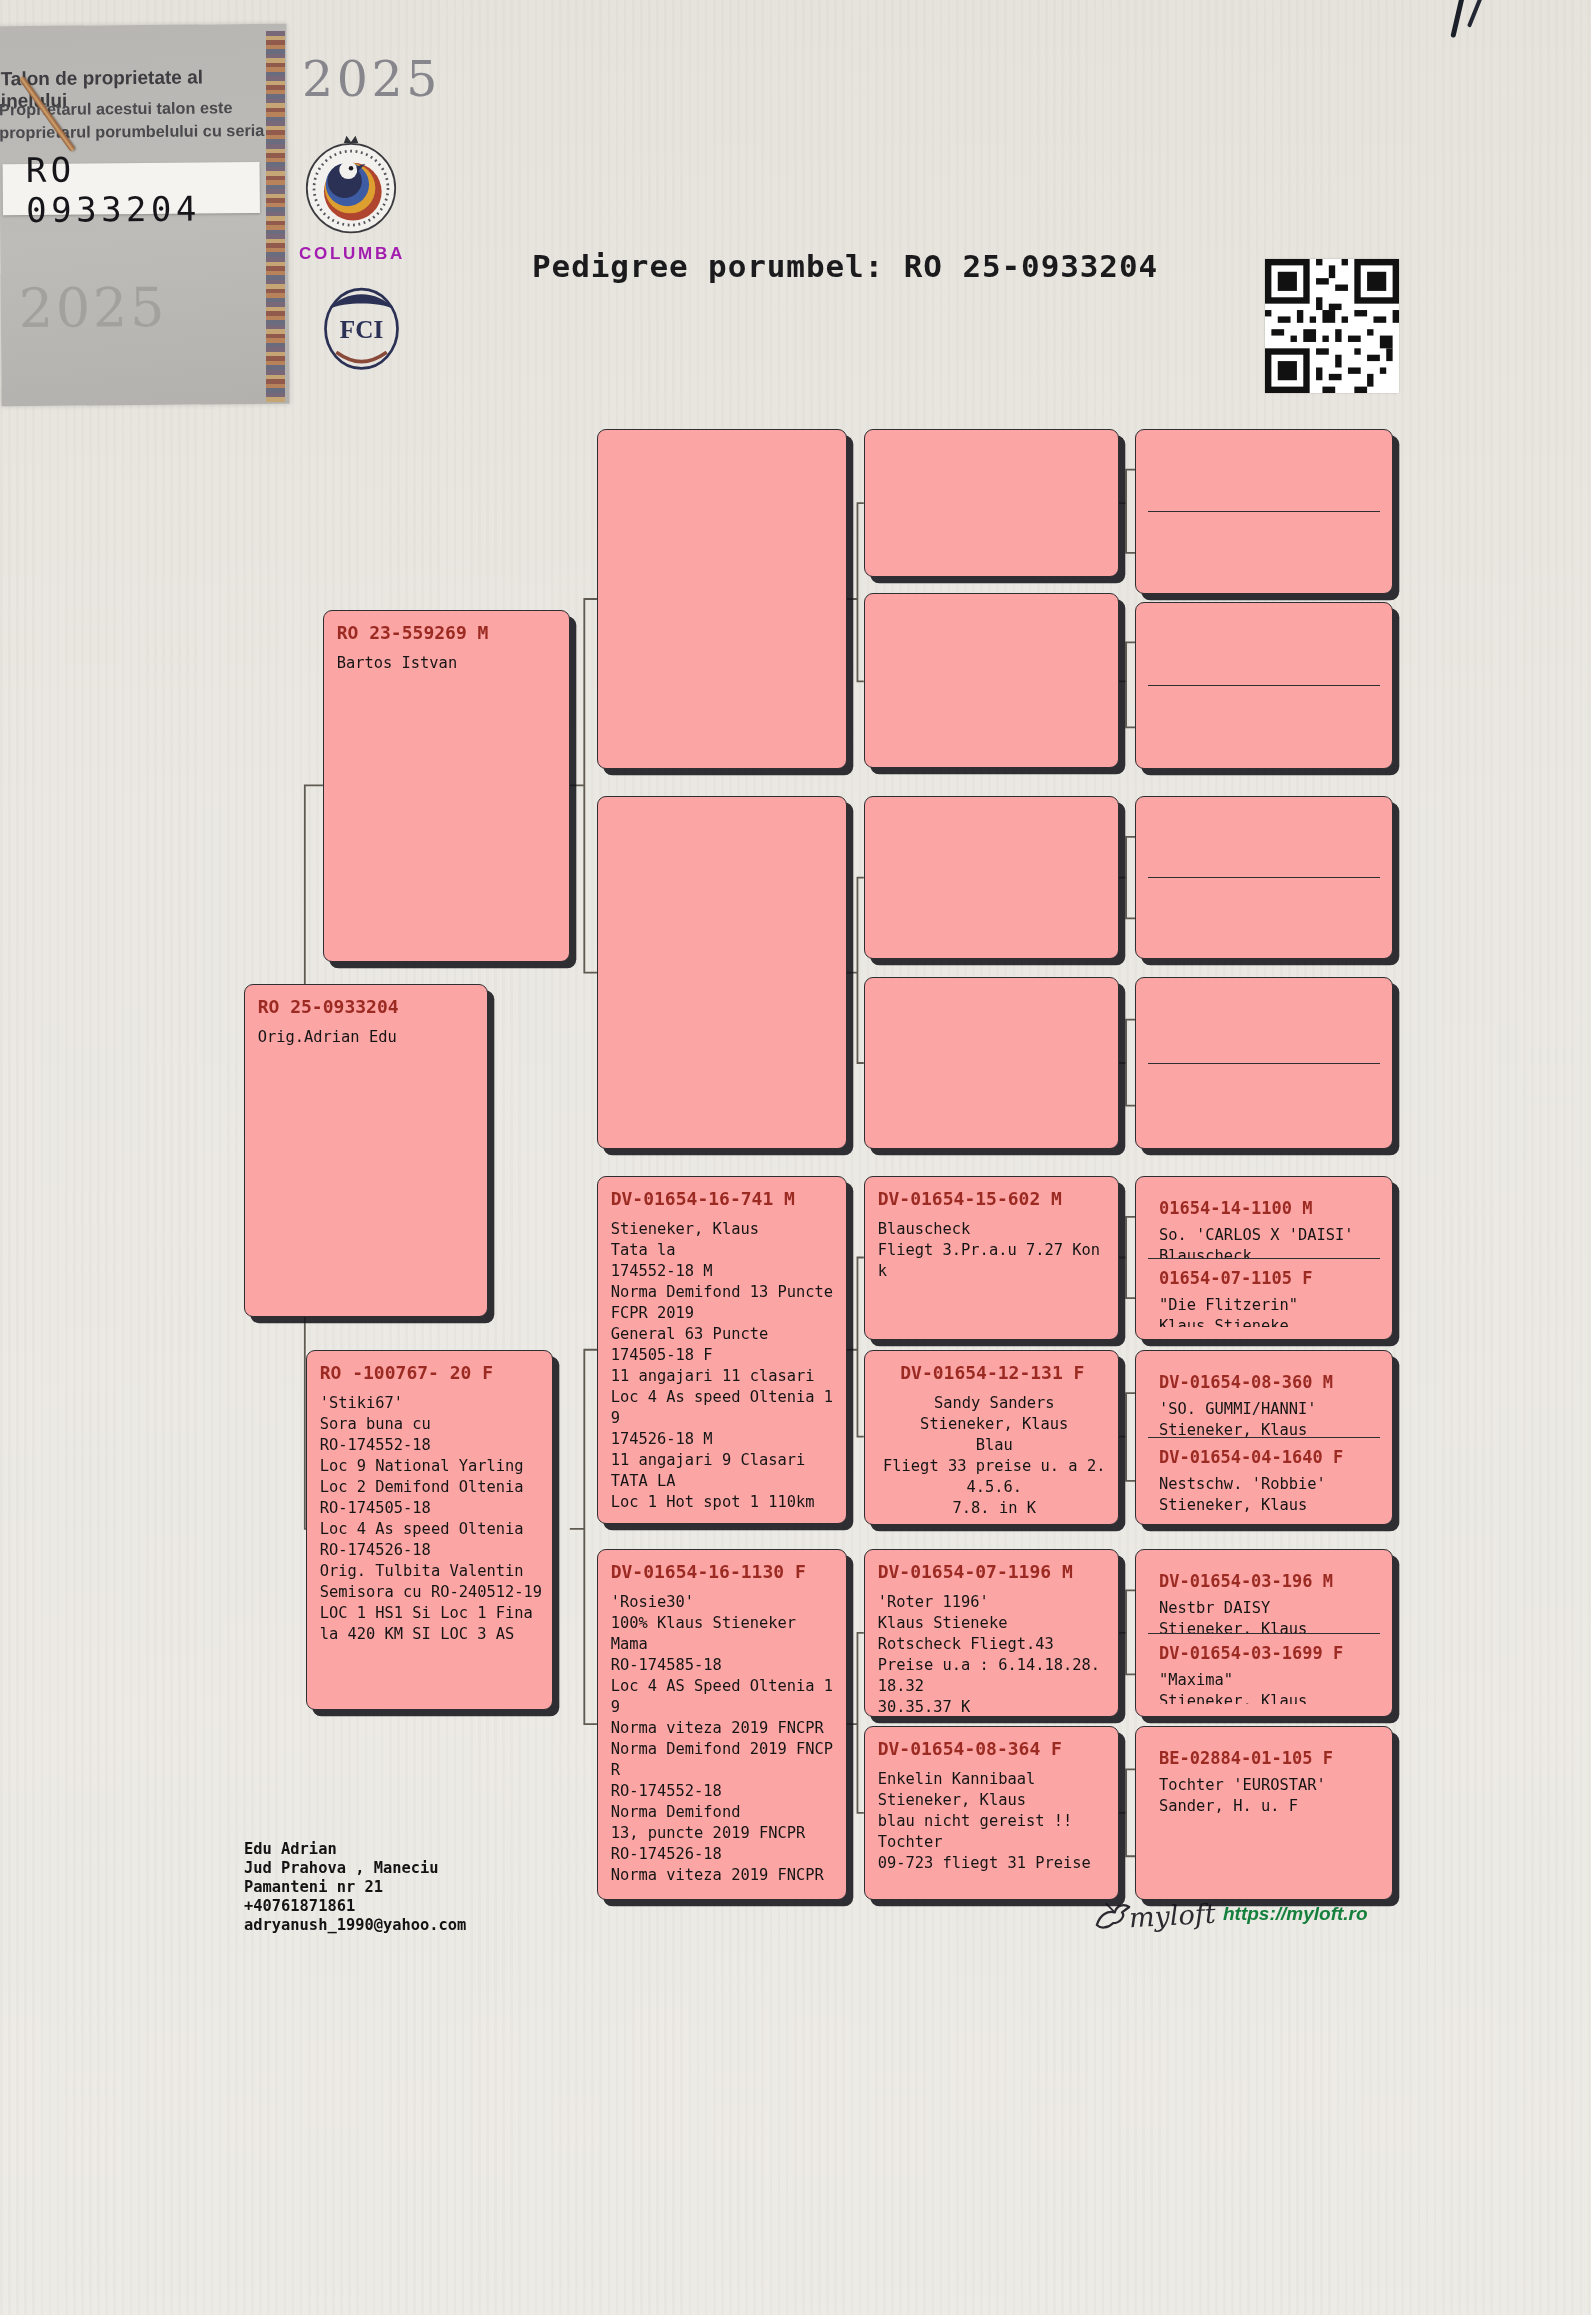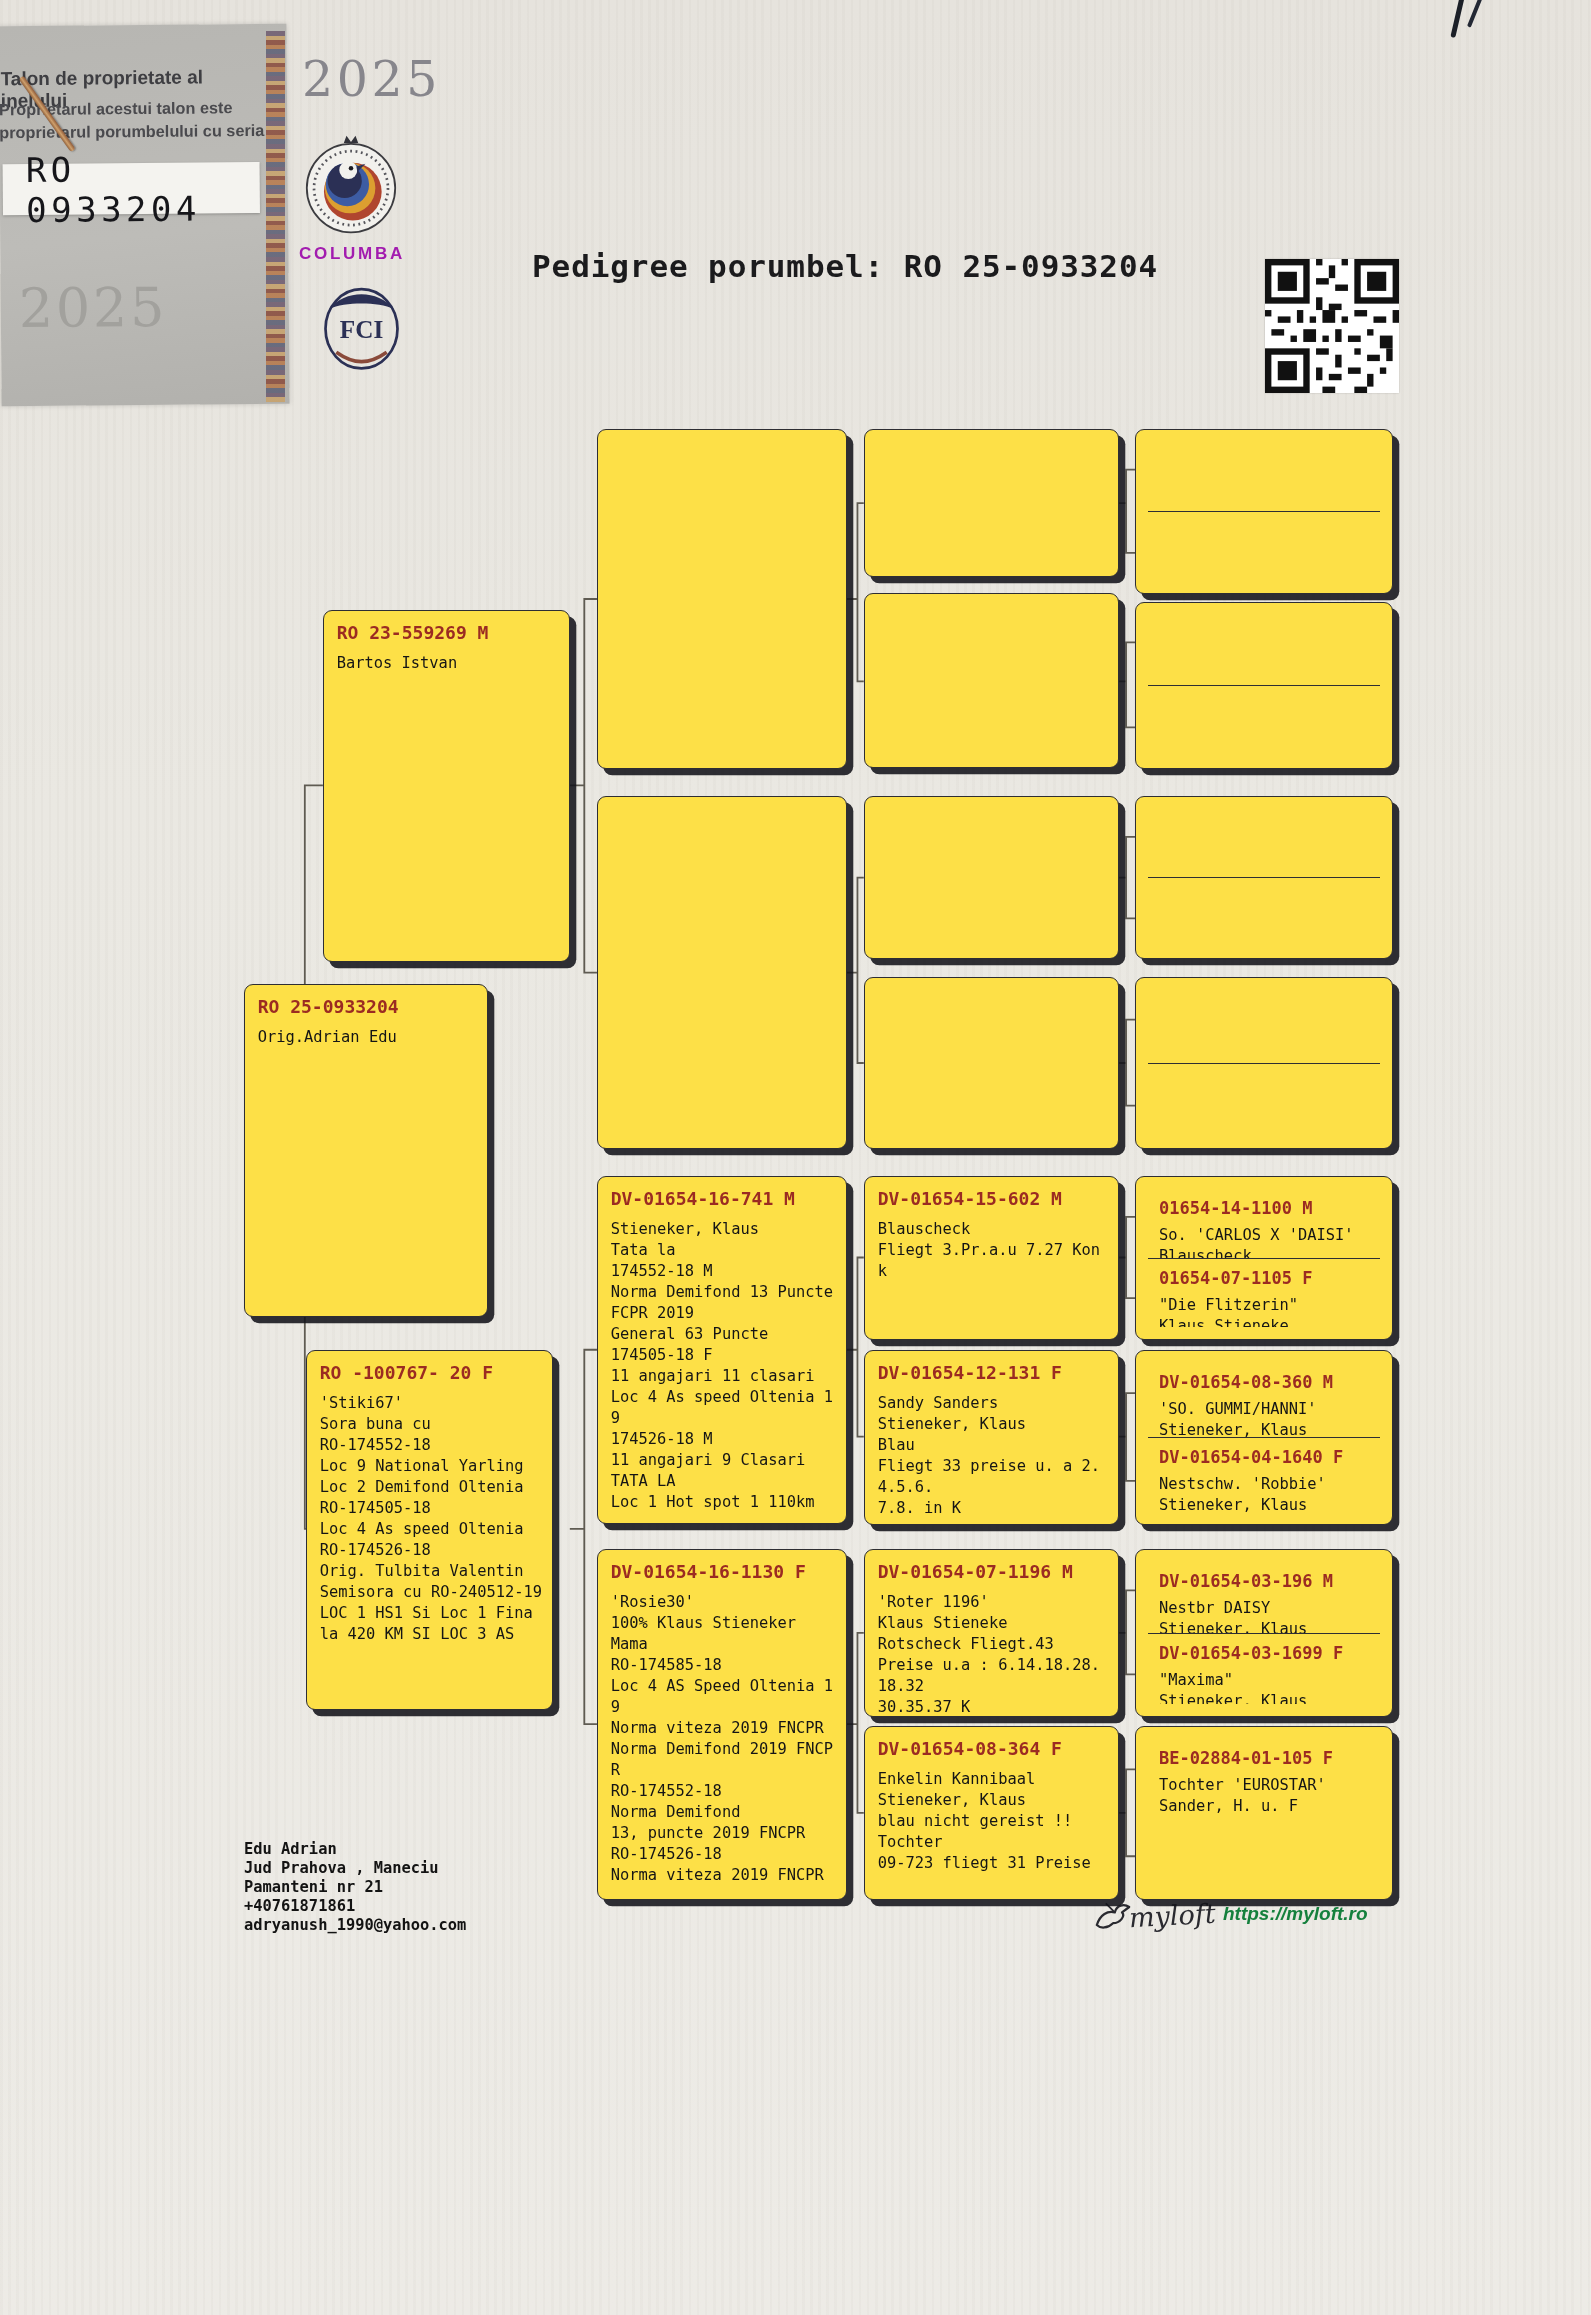--- a/index.html
+++ b/index.html
@@ -38,21 +38,21 @@
   .emblem{left:304px;top:134px;}
   .fci{left:318px;top:282px;}
 
   
   .title{left:532px;top:248px;font:bold 31px "DejaVu Sans Mono",monospace;color:#1b1b1d;letter-spacing:0.9px;}
   .qr{left:1265px;top:259px;width:134px;height:134px;background:#fff;box-shadow:0 0 1.8px rgba(0,0,0,0.2);}
   .penmark1{left:1455px;top:-3.6px;width:5.4px;height:42px;background:#1b1f27;transform:rotate(13deg);border-radius:2.7px;}
   .penmark2{left:1473px;top:-5.4px;width:3.6px;height:33px;background:#232834;transform:rotate(22deg);border-radius:1.8px;}
 
   
-  .pbox{position:absolute;background:#fde047;border:1.8px solid #2e2e33;border-radius:9px;
+  .pbox{position:absolute;background:#fca5a5;border:1.8px solid #2e2e33;border-radius:9px;
         box-shadow:6.3px 6.3px 0 rgba(19,19,26,0.88);overflow:hidden;z-index:2;box-sizing:border-box;}
   .pbox .id{color:#9b2b22;font-weight:bold;font-size:18px;line-height:22px;padding:11px 11px 0 12.7px;}
   .pbox .body{font-size:15.4px;line-height:21px;color:#151515;white-space:pre-line;padding:9px 7.2px 5.4px 12.7px;}
   .pair{display:flex;flex-direction:column;padding:12px;}
   .pair .cell{flex:1;overflow:hidden;}
   .pair .cell + .cell{border-top:1.8px solid #2e2e33;}
   .pair .id{font-size:17px;padding:8.1px 9px 0 11px;}
   .pair .body{font-size:15.4px;line-height:21px;padding:6.3px 5.4px 3.6px 11px;}
   svg.connectors{position:absolute;left:0;top:0;z-index:1;}
 
@@ -240,21 +240,21 @@
 <div class="pbox" style="left:864px;top:429px;width:255px;height:148px;"></div>
 <div class="pbox" style="left:864px;top:593px;width:255px;height:175px;"></div>
 <div class="pbox" style="left:864px;top:796px;width:255px;height:163px;"></div>
 <div class="pbox" style="left:864px;top:977px;width:255px;height:172px;"></div>
 <div class="pbox" style="left:864px;top:1176px;width:255px;height:164px;">
   <div class="id">DV-01654-15-602 M</div>
   <div class="body">Blauscheck
 Fliegt 3.Pr.a.u 7.27 Kon
 k</div>
 </div>
-<div class="pbox" style="left:864px;top:1350px;width:255px;height:175px;">
+<div class="pbox" style="left:864px;top:1350px;width:255px;height:175px;text-align:center;">
   <div class="id">DV-01654-12-131 F</div>
   <div class="body">Sandy Sanders
 Stieneker, Klaus
 Blau
 Fliegt 33 preise u. a 2.
 4.5.6.
 7.8. in K</div>
 </div>
 <div class="pbox" style="left:864px;top:1549px;width:255px;height:168px;">
   <div class="id">DV-01654-07-1196 M</div>

